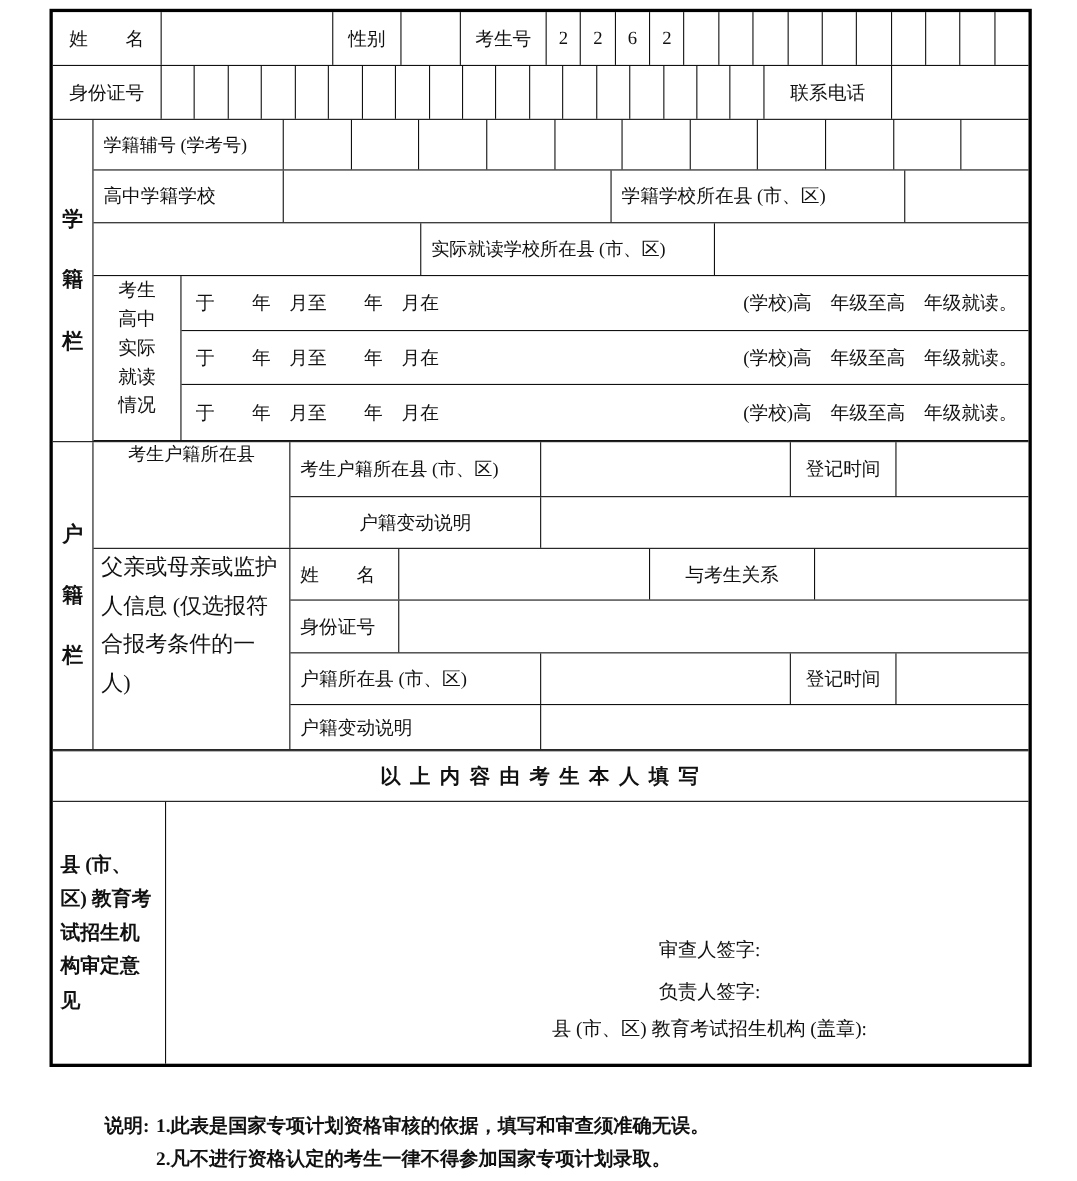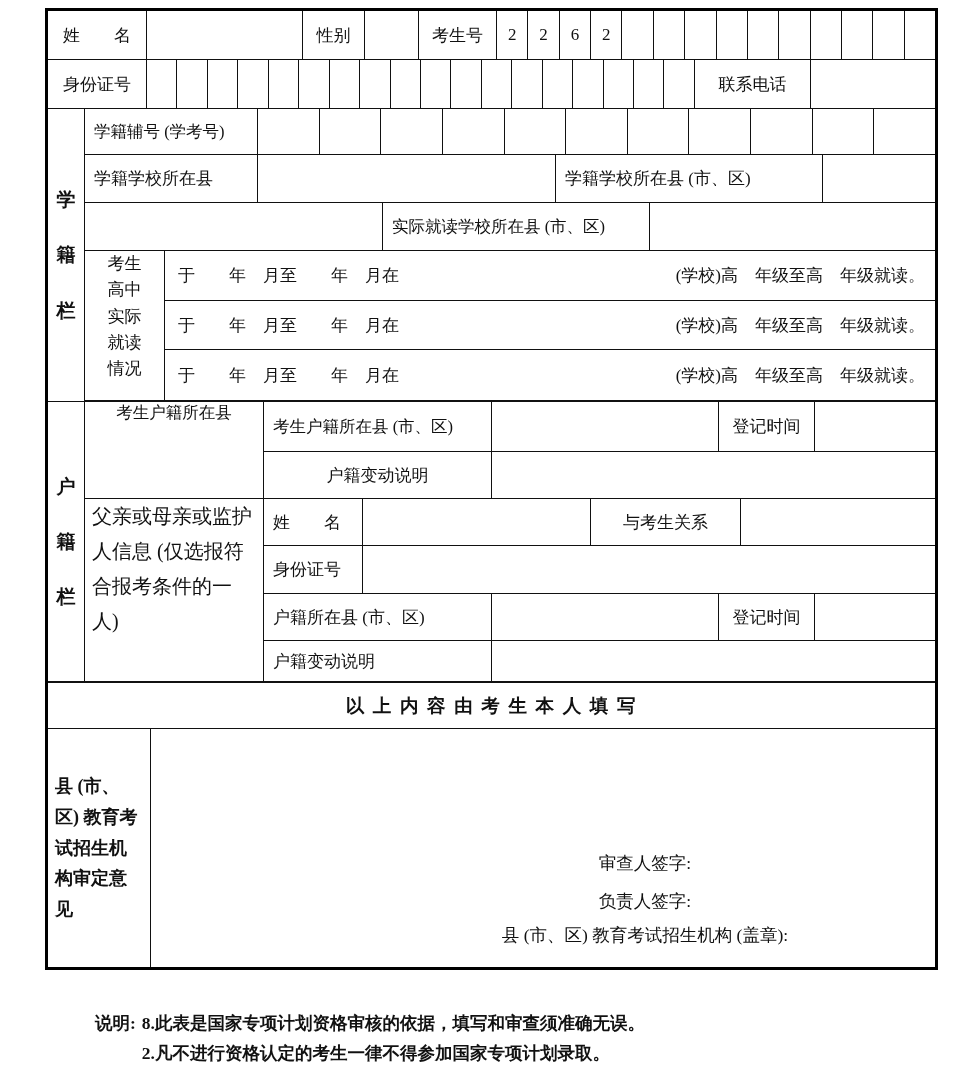--- a/index.html
+++ b/index.html
@@ -109,21 +109,21 @@
               <div class="c"></div>
               <div class="c"></div>
               <div class="c"></div>
               <div class="c"></div>
               <div class="c"></div>
               <div class="c nr"></div>
           </div>
         </div>
 
         <div class="row" style="height:48px">
-          <div class="c cl" style="width:173px">学籍学校所在县</div>
+          <div class="c cl" style="width:173px">高中学籍学校</div>
           <div class="c" style="width:298px"></div>
           <div class="c cl" style="width:267px">学籍学校所在县 (市、区)</div>
           <div class="c nr" style="flex:1"></div>
         </div>
 
         <div class="row" style="height:48px">
           <div class="c" style="width:298px"></div>
           <div class="c cl" style="width:267px;font-size:16.5px">实际就读学校所在县 (市、区)</div>
           <div class="c nr" style="flex:1"></div>
         </div>
@@ -222,17 +222,17 @@
           <div class="org-line">县 (市、区) 教育考试招生机构 (盖章):</div>
         </div>
       </div>
     </div>
 
   </div>
 
   <div class="notes">
     <div class="notes-prefix">说明:</div>
     <div>
-      <div>8.此表是国家专项计划资格审核的依据，填写和审查须准确无误。</div>
+      <div>1.此表是国家专项计划资格审核的依据，填写和审查须准确无误。</div>
       <div>2.凡不进行资格认定的考生一律不得参加国家专项计划录取。</div>
     </div>
   </div>
 </div>
 
 </body></html>

